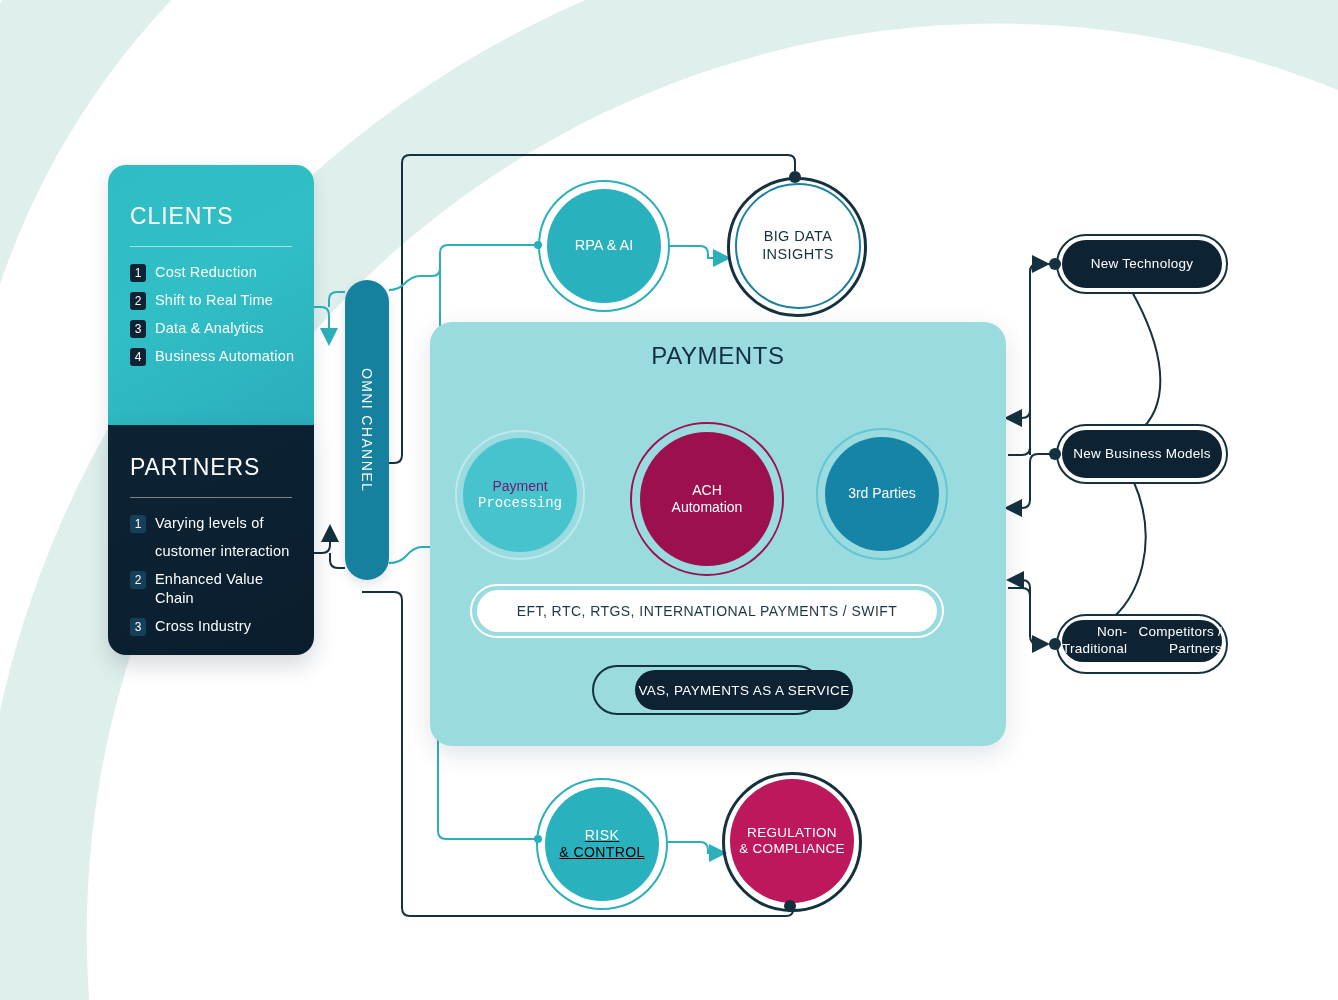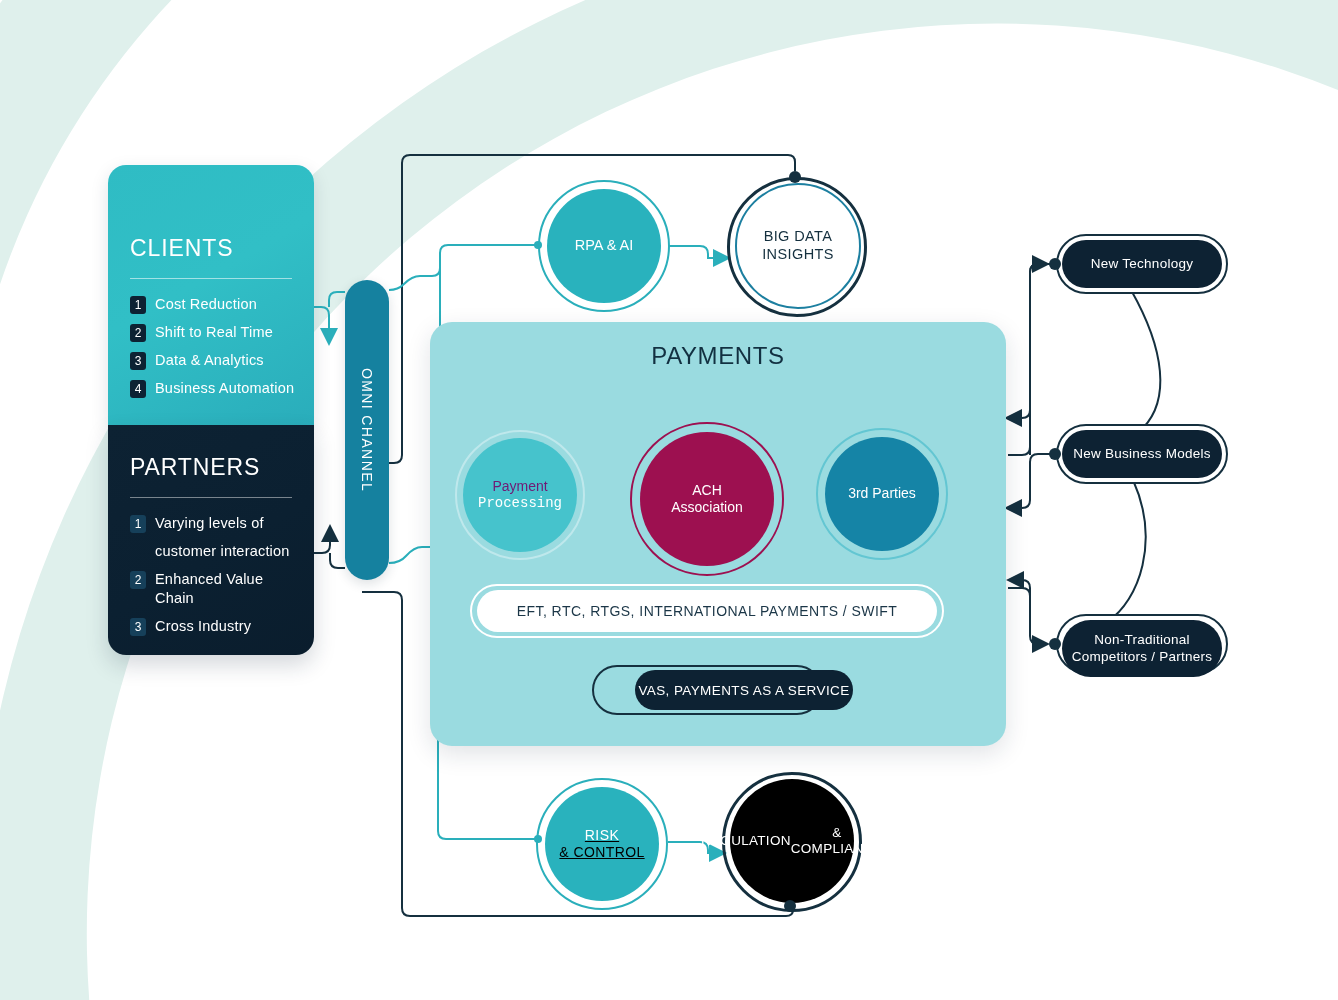--- a/index.html
+++ b/index.html
@@ -13,21 +13,21 @@
 
   
   .panel{position:absolute;left:108px;width:206px;box-sizing:border-box;z-index:6;}
   .panel-clients{top:165px;height:260px;border-radius:18px 18px 0 0;
     background:linear-gradient(150deg,#2fbcc4 0%,#31bfc6 45%,#2aadbb 100%);
     box-shadow:0 6px 18px rgba(20,40,60,.13);}
   .panel-partners{top:425px;height:230px;border-radius:0 0 18px 18px;
     background:linear-gradient(150deg,#0d2233 0%,#0b2031 55%,#0a1d2d 100%);
     box-shadow:0 10px 22px rgba(20,40,60,.18);}
   .panel-title{font-size:23px;letter-spacing:.9px;color:#fff;font-weight:400;}
-  .panel-clients .panel-title{padding:22px 0 0 22px;margin-top:48px;}
+  .panel-clients .panel-title{padding:38px 0 0 22px;}
   .panel-partners .panel-title{padding:29px 0 0 22px;}
   .rule{height:1px;background:rgba(255,255,255,.55);margin:16px 22px 0 22px;}
   .panel-partners .rule{background:rgba(255,255,255,.45);}
   .plist{list-style:none;margin:0;padding:16px 10px 0 22px;}
   .plist li{display:flex;align-items:flex-start;margin-bottom:9px;}
   .num{flex:0 0 auto;width:16px;height:18px;border-radius:3px;background:#0d2233;
        color:#ffffff;font-size:12px;line-height:18px;text-align:center;margin-right:9px;margin-top:1px;}
   .panel-partners .num{background:#16405a;}
   .ptxt{color:#ffffff;font-size:14.5px;line-height:19px;letter-spacing:.2px;}
   .ptxt .l2{display:block;margin-top:9px;}
@@ -233,21 +233,21 @@
     <div class="circ" style="left:8px;top:8px;width:114px;height:114px;background:#46c3cc;flex-direction:column;">
       <span style="color:#701a75;font-size:14px;">Payment</span>
       <span style="color:#fff;font-size:14px;font-family:Liberation Mono, monospace;">Processing</span>
     </div>
   </div>
 
   <div class="node" style="left:630px;top:422px;width:154px;height:154px;z-index:5;">
     <div class="ring" style="left:0;top:0;width:154px;height:154px;border:2px solid #9d1050;box-sizing:border-box;"></div>
     <div class="circ" style="left:10px;top:10px;width:134px;height:134px;background:#9d1050;flex-direction:column;">
       <span style="color:#fff;font-size:14px;">ACH</span>
-      <span style="color:#fff;font-size:14px;">Association</span>
+      <span style="color:#fff;font-size:14px;">Automation</span>
     </div>
   </div>
 
   <div class="node" style="left:816px;top:428px;width:132px;height:132px;z-index:5;">
     <div class="ring" style="left:0;top:0;width:132px;height:132px;border:2px solid #63c6d2;box-sizing:border-box;"></div>
     <div class="circ" style="left:9px;top:9px;width:114px;height:114px;background:#1584a6;">
       <span style="color:#fff;font-size:14px;">3rd Parties</span>
     </div>
   </div>
 
@@ -268,21 +268,21 @@
   <div class="node" style="left:536px;top:778px;width:132px;height:132px;">
     <div class="ring" style="left:0;top:0;width:132px;height:132px;border:2px solid #2aafbb;box-sizing:border-box;"></div>
     <div class="circ" style="left:9px;top:9px;width:114px;height:114px;background:#29b2bd;flex-direction:column;text-decoration:underline;">
       <span style="color:#fff;font-size:14px;letter-spacing:.4px;">RISK</span>
       <span style="color:#000000;font-size:14px;letter-spacing:.4px;">&amp; CONTROL</span>
     </div>
   </div>
 
   <div class="node" style="left:722px;top:772px;width:140px;height:140px;">
     <div class="ring" style="left:0;top:0;width:140px;height:140px;border:3px solid #15303f;box-sizing:border-box;"></div>
-    <div class="circ" style="left:8px;top:7px;width:124px;height:124px;background:#000000;flex-direction:row;">
+    <div class="circ" style="left:8px;top:7px;width:124px;height:124px;background:#be185d;flex-direction:column;">
       <span style="color:#fff;font-size:13.5px;letter-spacing:.3px;">REGULATION</span>
       <span style="color:#fff;font-size:13.5px;letter-spacing:.3px;">&amp; COMPLIANCE</span>
     </div>
     <div style="position:absolute;left:62px;top:128px;width:12px;height:12px;border-radius:50%;background:#15303f;"></div>
   </div>
 
   <div class="node" style="left:1056px;top:234px;width:172px;height:60px;">
     <div class="pill-outline" style="left:0;top:0;width:172px;height:60px;border:2px solid #15303f;background:#fff;"></div>
     <div class="pill" style="left:6px;top:6px;width:160px;height:48px;background:#0d2233;">
       <span class="rb">New Technology</span>
@@ -293,20 +293,20 @@
   <div class="node" style="left:1056px;top:424px;width:172px;height:60px;">
     <div class="pill-outline" style="left:0;top:0;width:172px;height:60px;border:2px solid #15303f;background:#fff;"></div>
     <div class="pill" style="left:6px;top:6px;width:160px;height:48px;background:#0d2233;">
       <span class="rb">New Business Models</span>
     </div>
     <div style="position:absolute;left:-7px;top:24px;width:12px;height:12px;border-radius:50%;background:#15303f;"></div>
   </div>
 
   <div class="node" style="left:1056px;top:614px;width:172px;height:60px;">
     <div class="pill-outline" style="left:0;top:0;width:172px;height:60px;border:2px solid #15303f;background:#fff;"></div>
-    <div class="pill" style="left:6px;top:6px;width:160px;height:57px;background:#0d2233;flex-direction:column;">
+    <div class="pill" style="left:6px;top:6px;width:160px;height:42px;background:#0d2233;flex-direction:row;">
       <span class="rb">Non-Traditional</span>
       <span class="rb">Competitors / Partners</span>
     </div>
     <div style="position:absolute;left:-7px;top:24px;width:12px;height:12px;border-radius:50%;background:#15303f;"></div>
   </div>
 
 </div>
 
 </body></html>

